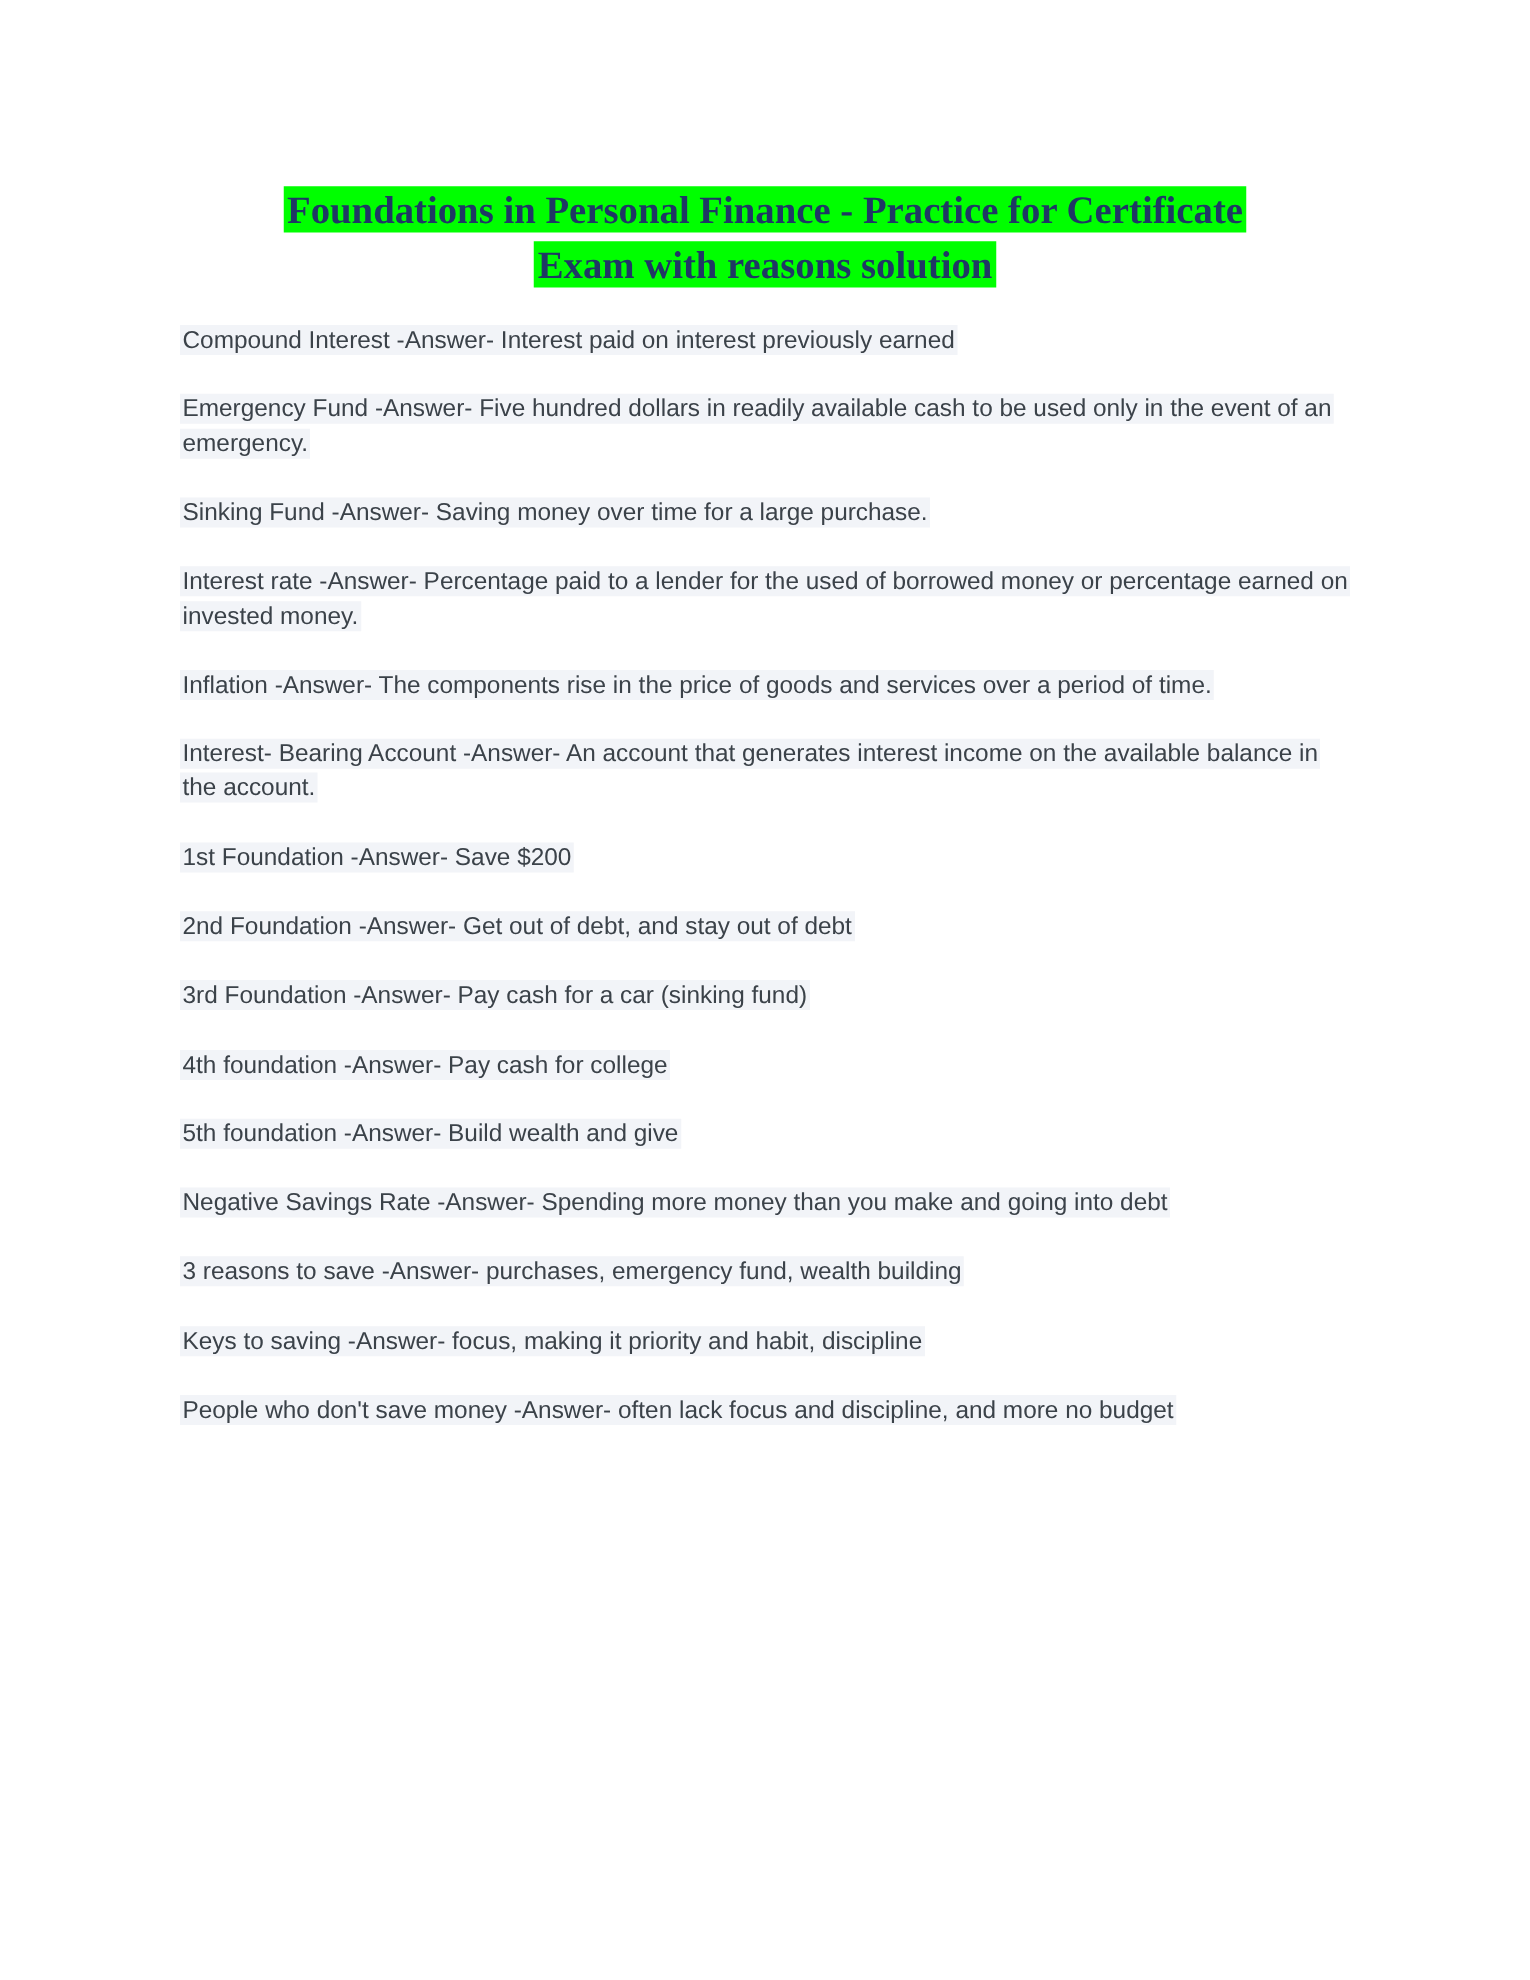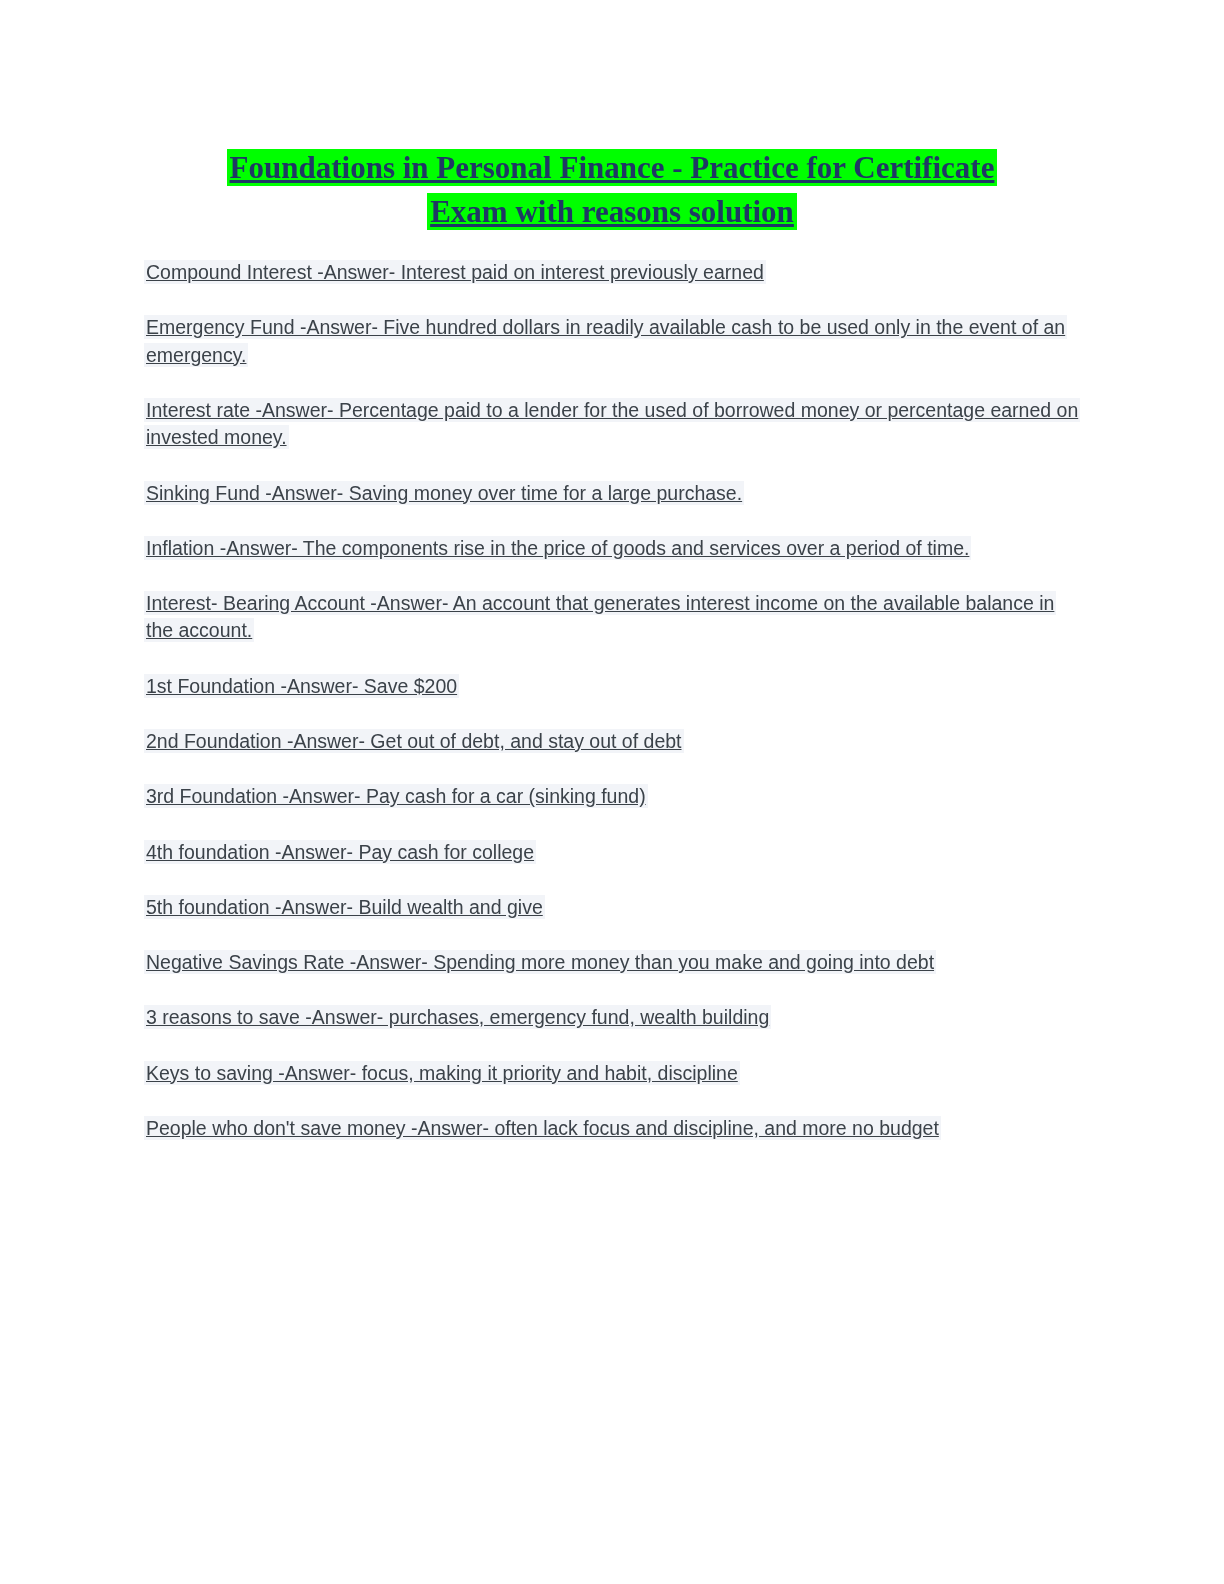--- a/index.html
+++ b/index.html
@@ -14,54 +14,52 @@
     overflow: hidden;
   }
   h1.doc-title {
     font-family: "Liberation Serif", serif;
     font-weight: bold;
     font-size: 31px;
     line-height: 1.42;
     text-align: center;
     color: var(--title-text, #1F3864);
     margin: 0 0 25px 0;
-    text-decoration: underline;
   }
   h1.doc-title .hl-green {
     background: var(--title-highlight, #00FF00);
     padding: 1px 3px;
     -webkit-box-decoration-break: clone;
     box-decoration-break: clone;
   }
   p.qa {
     font-family: "Liberation Sans", sans-serif;
     font-size: 19.5px;
     line-height: 1.4;
     color: var(--body-text, #3B4249);
     margin: 0 0 28px 0;
-    text-decoration: underline;
   }
   p.qa .hl {
     background: var(--body-highlight, #F2F4F8);
     padding: 1px 2px;
     -webkit-box-decoration-break: clone;
     box-decoration-break: clone;
   }
 </style>
 </head>
 <body>
 
 <div class="page">
 
   <h1 class="doc-title"><span class="hl-green">Foundations in Personal Finance - Practice for Certificate</span><br><span class="hl-green">Exam with reasons solution</span></h1>
 
   <p class="qa"><span class="hl">Compound Interest -Answer- Interest paid on interest previously earned</span></p>
   <p class="qa"><span class="hl">Emergency Fund -Answer- Five hundred dollars in readily available cash to be used only in the event of an emergency.</span></p>
+  <p class="qa"><span class="hl">Sinking Fund -Answer- Saving money over time for a large purchase.</span></p>
   <p class="qa"><span class="hl">Interest rate -Answer- Percentage paid to a lender for the used of borrowed money or percentage earned on invested money.</span></p>
-  <p class="qa"><span class="hl">Sinking Fund -Answer- Saving money over time for a large purchase.</span></p>
   <p class="qa"><span class="hl">Inflation -Answer- The components rise in the price of goods and services over a period of time.</span></p>
   <p class="qa"><span class="hl">Interest- Bearing Account -Answer- An account that generates interest income on the available balance in the account.</span></p>
   <p class="qa"><span class="hl">1st Foundation -Answer- Save $200</span></p>
   <p class="qa"><span class="hl">2nd Foundation -Answer- Get out of debt, and stay out of debt</span></p>
   <p class="qa"><span class="hl">3rd Foundation -Answer- Pay cash for a car (sinking fund)</span></p>
   <p class="qa"><span class="hl">4th foundation -Answer- Pay cash for college</span></p>
   <p class="qa"><span class="hl">5th foundation -Answer- Build wealth and give</span></p>
   <p class="qa"><span class="hl">Negative Savings Rate -Answer- Spending more money than you make and going into debt</span></p>
   <p class="qa"><span class="hl">3 reasons to save -Answer- purchases, emergency fund, wealth building</span></p>
   <p class="qa"><span class="hl">Keys to saving -Answer- focus, making it priority and habit, discipline</span></p>

